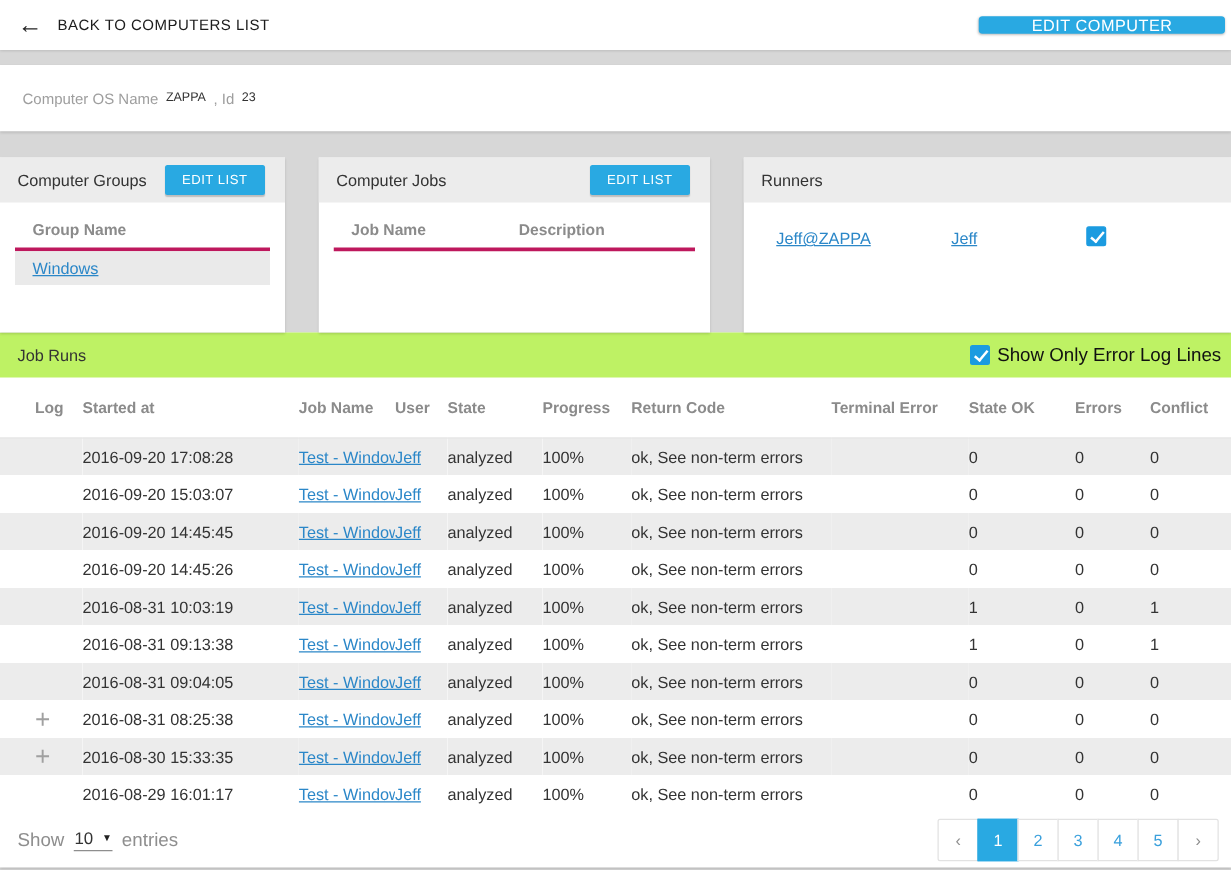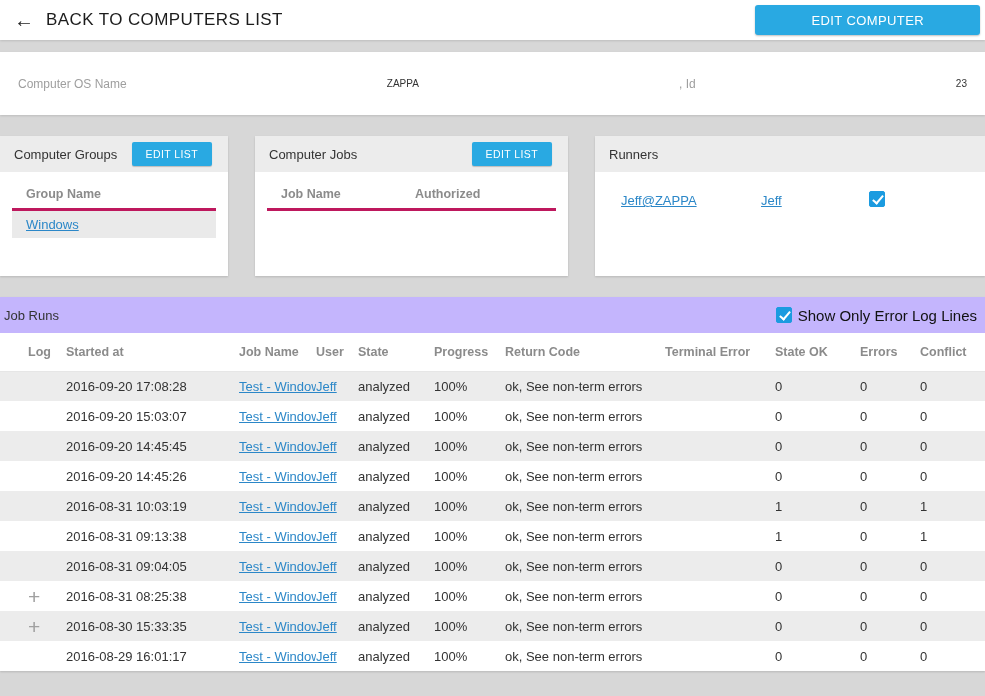--- a/index.html
+++ b/index.html
@@ -6,52 +6,52 @@
   html,body { width: 985px; height: 696px; }
   body {
     background: #d7d7d7;
     font-family: "Liberation Sans", sans-serif;
     overflow: hidden;
     --accent: #29a9e2;
     --link: #2b87c8;
   }
   .topbar { height:40px; background:#fff; display:flex; align-items:center; padding:0 5px 0 14px; box-shadow:0 1px 2px rgba(0,0,0,.12); }
   .back-arrow { font-size:20px; color:#222; margin-right:12px; cursor:pointer; line-height:1; }
-  .back-label { font-size:17px; letter-spacing:.4px; color:#1c1c1c; cursor:pointer; }
-  .btn-primary { margin-left:auto; background:var(--accent); color:#fff; border:none; border-radius:3px; height:30px; padding:0 56px; font-size:13px; letter-spacing:.4px; font-family:inherit; cursor:pointer; box-shadow:0 1px 2px rgba(0,0,0,.25); }
-  .os-bar { height:63px; background:#fff; display:flex; align-items:center; gap:6px; padding:0 18px; margin:12px 0 21px; box-shadow:0 1px 2px rgba(0,0,0,.12);justify-content:space-between; }
+  .back-label { font-size:12px; letter-spacing:.4px; color:#1c1c1c; cursor:pointer; }
+  .btn-primary { margin-left:auto; background:var(--accent); color:#fff; border:none; border-radius:3px; height:14px; padding:0 42px; font-size:13px; letter-spacing:.4px; font-family:inherit; cursor:pointer; box-shadow:0 1px 2px rgba(0,0,0,.25); }
+  .os-bar { height:53px; background:#fff; display:flex; align-items:center; gap:6px; padding:0 18px; margin:12px 0 21px; box-shadow:0 1px 2px rgba(0,0,0,.12); }
   .muted { color:#9e9e9e; font-size:12px; }
   .os-value { color:#333; font-size:10px; }
-  .panels-row { display:flex; gap:27px; height:140px; margin-bottom:21px; }
+  .panels-row { display:flex; gap:27px; height:140px; }
   .panel { background:#fff; box-shadow:0 1px 2px rgba(0,0,0,.15); display:flex; flex-direction:column; }
   .panel-groups { width:228px; }
   .panel-jobs { width:313px; }
   .panel-runners { flex:1; }
   .panel-header { height:36px; flex:0 0 36px; background:#ececec; display:flex; align-items:center; justify-content:space-between; padding:0 16px 0 14px; }
   .panel-title { font-size:13px; color:#333; }
   .btn-small { background:var(--accent); color:#fff; border:none; border-radius:2px; font-size:10.5px; padding:6px 14px; letter-spacing:.4px; font-family:inherit; cursor:pointer; box-shadow:0 1px 1px rgba(0,0,0,.2); }
   .mini { margin:8px 12px 0; font-size:13px; }
   .mini-head { display:grid; color:#8b8b8b; font-weight:700; font-size:12.5px; padding:7px 0; border-bottom:3px solid #be185d; }
   .mini-row { display:grid; padding:6px 0; align-items:center; }
   .mini-row.stripe { background:#eaeaea; }
   .g1 { grid-template-columns:1fr; }
   .g2 { grid-template-columns:134px 1fr; }
   .g3 { grid-template-columns:140px 108px 1fr; }
   .g1 > *, .g2 > *, .g3 > * { padding-left:14px; }
   .runner-row { padding:11px 0; }
   a { color:var(--link); text-decoration:underline; cursor:pointer; }
   .gray-text { color:#555; }
   .jobruns { background:#fff; box-shadow:0 1px 2px rgba(0,0,0,.15); }
-  .jobruns-header { height:36px; background:#c4b5fd; display:flex; align-items:center; justify-content:space-between; padding:0 8px 0 4px; }
+  .jobruns-header { height:36px; background:#bef264; display:flex; align-items:center; justify-content:space-between; padding:0 8px 0 14px; }
   .filter { display:flex; align-items:center; gap:6px; font-size:15px; color:#111; cursor:pointer; }
   .checkbox { width:16px; height:16px; border:1px solid #9e9e9e; border-radius:2px; background:#fff; position:relative; display:inline-block; flex:0 0 auto; cursor:pointer; }
   .checkbox.checked { background:#1b9be0; border-color:#1b9be0; }
   .checkbox.checked::after { content:""; position:absolute; left:5px; top:1px; width:4px; height:9px; border:solid #fff; border-width:0 2px 2px 0; transform:rotate(40deg); }
   table { width:100%; border-collapse:collapse; table-layout:fixed; }
-  th { height:38px; text-align:left; font-size:12.5px; color:#8b8b8b; font-weight:700; border-bottom:1px solid #e6e6e6; white-space:nowrap; overflow:hidden; }
+  th { height:48px; text-align:left; font-size:12.5px; color:#8b8b8b; font-weight:700; border-bottom:1px solid #e6e6e6; white-space:nowrap; overflow:hidden; }
   td { height:30px; font-size:13px; color:#333; white-space:nowrap; overflow:hidden; }
   tr.stripe td { background:#ececec; }
   th:first-child, td:first-child { padding-left:28px; }
   .plus { font-size:21px; color:#a0a0a0; line-height:1; cursor:pointer; display:inline-block; }
   .jr-footer { height:44px; display:flex; align-items:center; justify-content:space-between; padding:0 10px 0 14px; }
   .show-entries { color:#8e8e8e; font-size:15px; display:flex; align-items:center; gap:7px; }
   .page-size { color:#333; font-size:13.5px; border-bottom:1px solid #8e8e8e; padding:0 1px 2px; display:inline-flex; align-items:center; gap:7px; cursor:pointer; }
   .caret { font-size:8px; color:#222; }
   .pagination { display:flex; }
   .page-btn { min-width:33px; height:34px; border:1px solid #e2e2e2; background:#fff; color:#3aa0dc; font-size:13px; font-family:inherit; cursor:pointer; margin-left:-1px; }
@@ -94,21 +94,21 @@
   </div>
 
   <div class="panel panel-jobs">
     <div class="panel-header">
       <span class="panel-title">Computer Jobs</span>
       <button class="btn-small">EDIT LIST</button>
     </div>
     <div class="mini">
       <div class="mini-head g2">
         <span>Job Name</span>
-        <span>Authorized</span>
+        <span>Description</span>
       </div>
     </div>
   </div>
 
   <div class="panel panel-runners">
     <div class="panel-header">
       <span class="panel-title">Runners</span>
     </div>
     <div class="mini">
       <div class="mini-row g3 runner-row">
@@ -286,13 +286,32 @@
           <td>100%</td>
           <td>ok, See non-term errors</td>
           <td></td>
           <td>0</td>
           <td>0</td>
           <td>0</td>
         </tr>
       </tbody>
   </table>
 
+  <div class="jr-footer">
+    <div class="show-entries">
+      <span>Show</span>
+      <span class="page-size">
+        <span>10</span>
+        <span class="caret">▼</span>
+      </span>
+      <span>entries</span>
+    </div>
+    <div class="pagination">
+        <button class="page-btn nav">‹</button>
+        <button class="page-btn active">1</button>
+        <button class="page-btn">2</button>
+        <button class="page-btn">3</button>
+        <button class="page-btn">4</button>
+        <button class="page-btn">5</button>
+        <button class="page-btn nav">›</button>
+      </div>
+  </div>
 </div>
 
 </body></html>

